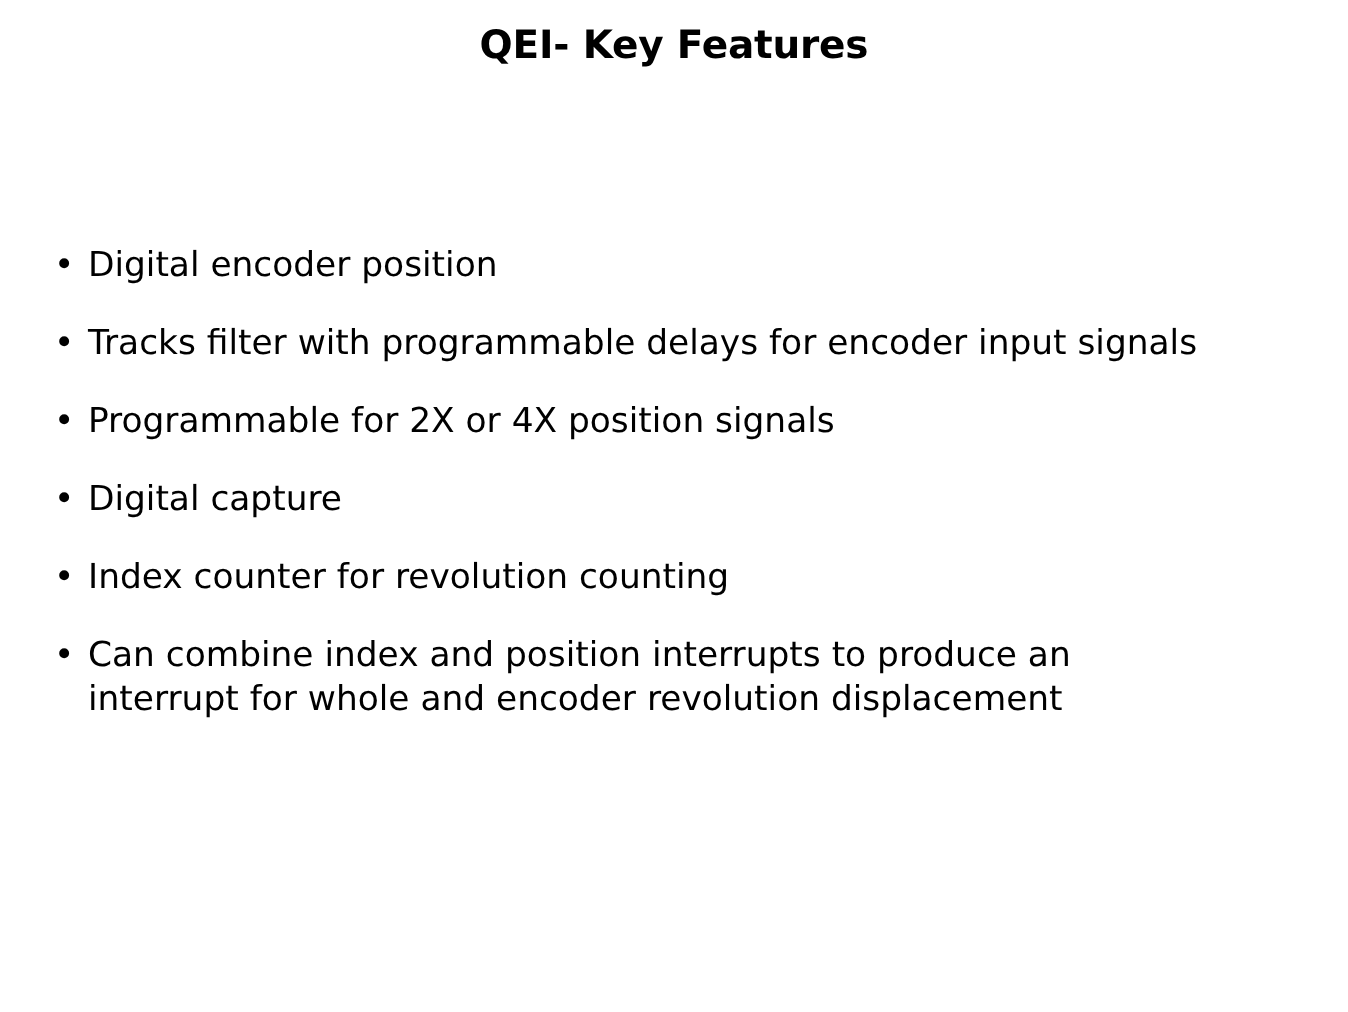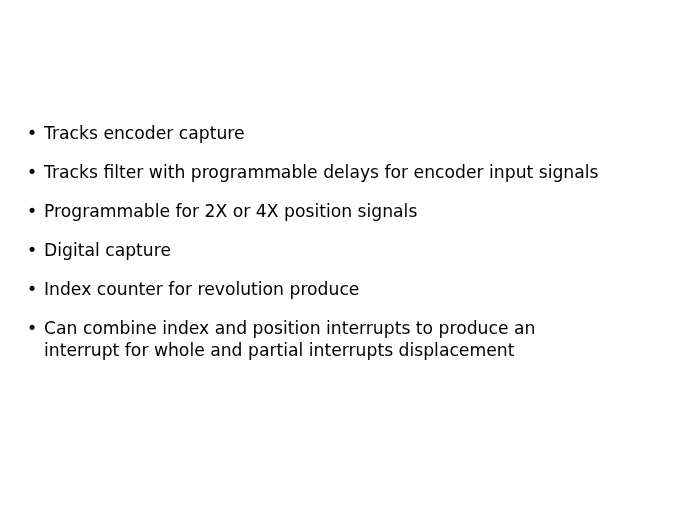--- a/index.html
+++ b/index.html
@@ -63,48 +63,49 @@
   .bullet-text {
     display: block;
     white-space: pre-line;
   }
 </style>
 </head>
 <body>
 
 <div class="slide">
 
+  <div class="slide-title">QEI- Key Features</div>
 
   <div class="bullet-list">
 
     <div class="bullet-item">
       <span class="bullet-marker">•</span>
-      <span class="bullet-text">Tracks encoder capture</span>
+      <span class="bullet-text">Digital encoder position</span>
     </div>
 
     <div class="bullet-item">
       <span class="bullet-marker">•</span>
       <span class="bullet-text">Tracks filter with programmable delays for encoder input signals</span>
     </div>
 
     <div class="bullet-item">
       <span class="bullet-marker">•</span>
       <span class="bullet-text">Programmable for 2X or 4X position signals</span>
     </div>
 
     <div class="bullet-item">
       <span class="bullet-marker">•</span>
       <span class="bullet-text">Digital capture</span>
     </div>
 
     <div class="bullet-item">
       <span class="bullet-marker">•</span>
-      <span class="bullet-text">Index counter for revolution produce</span>
+      <span class="bullet-text">Index counter for revolution counting</span>
     </div>
 
     <div class="bullet-item">
       <span class="bullet-marker">•</span>
       <span class="bullet-text">Can combine index and position interrupts to produce an
-interrupt for whole and partial interrupts displacement</span>
+interrupt for whole and encoder revolution displacement</span>
     </div>
 
   </div>
 </div>
 
 </body></html>

